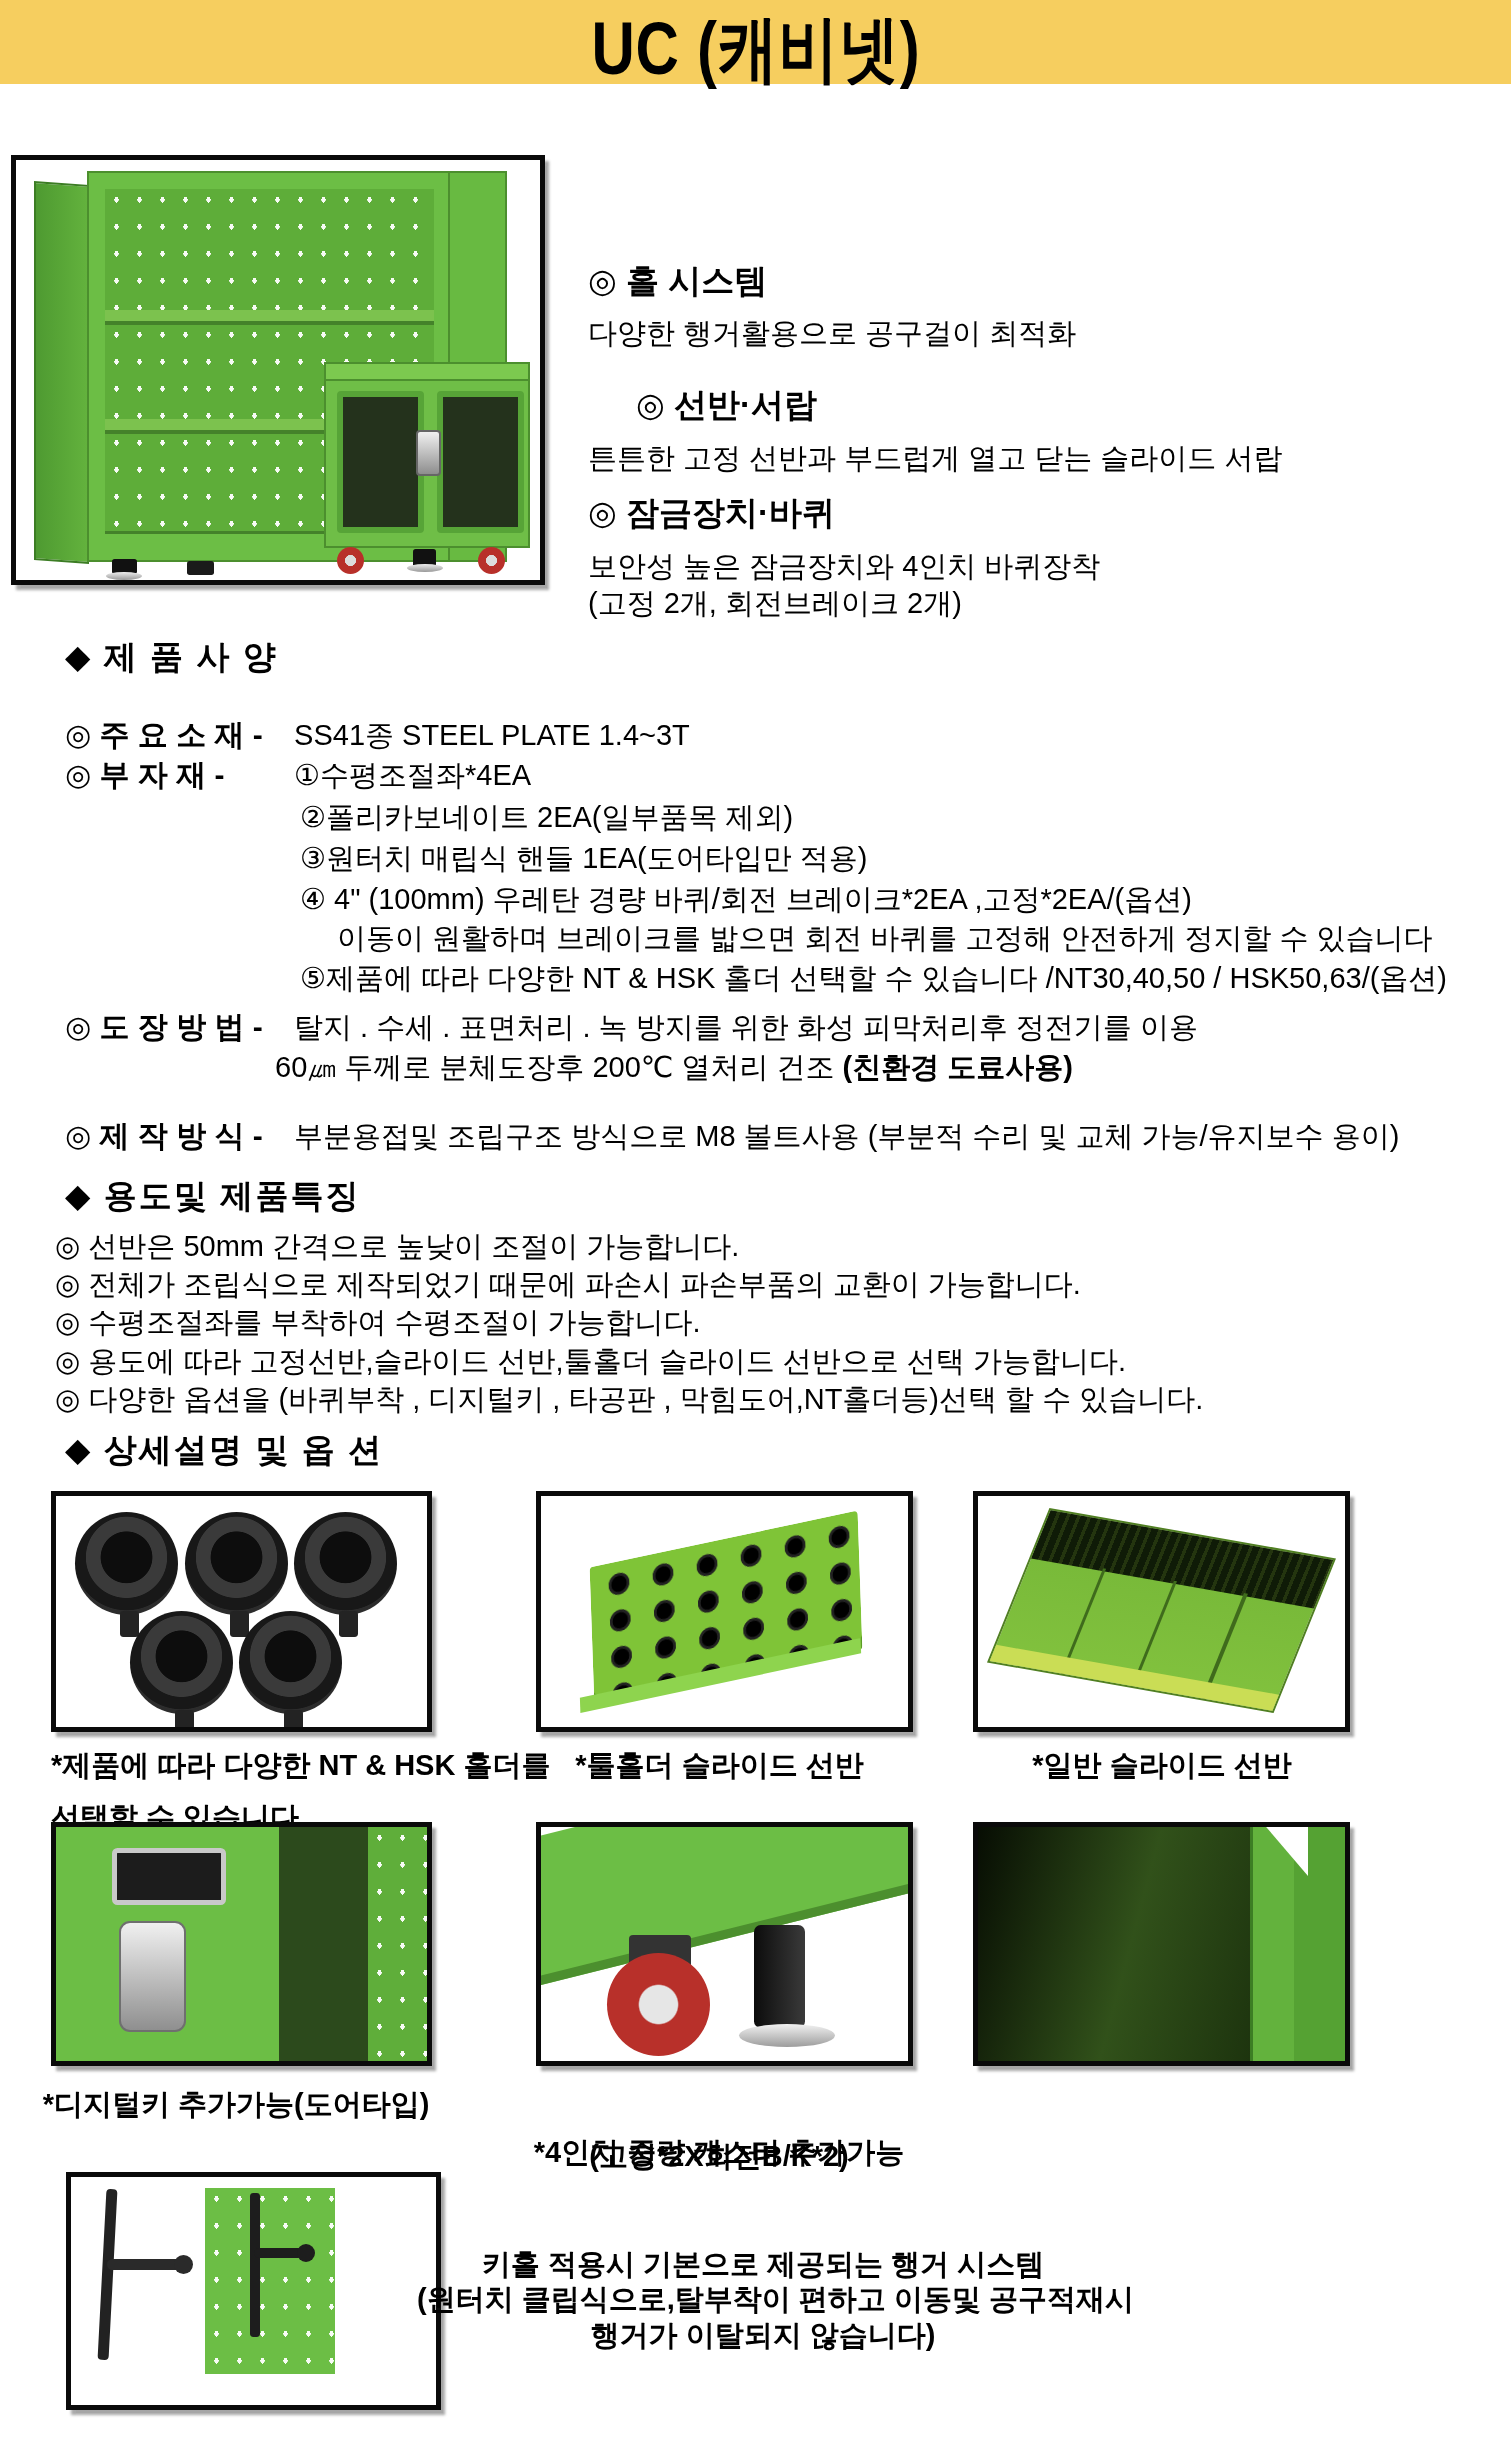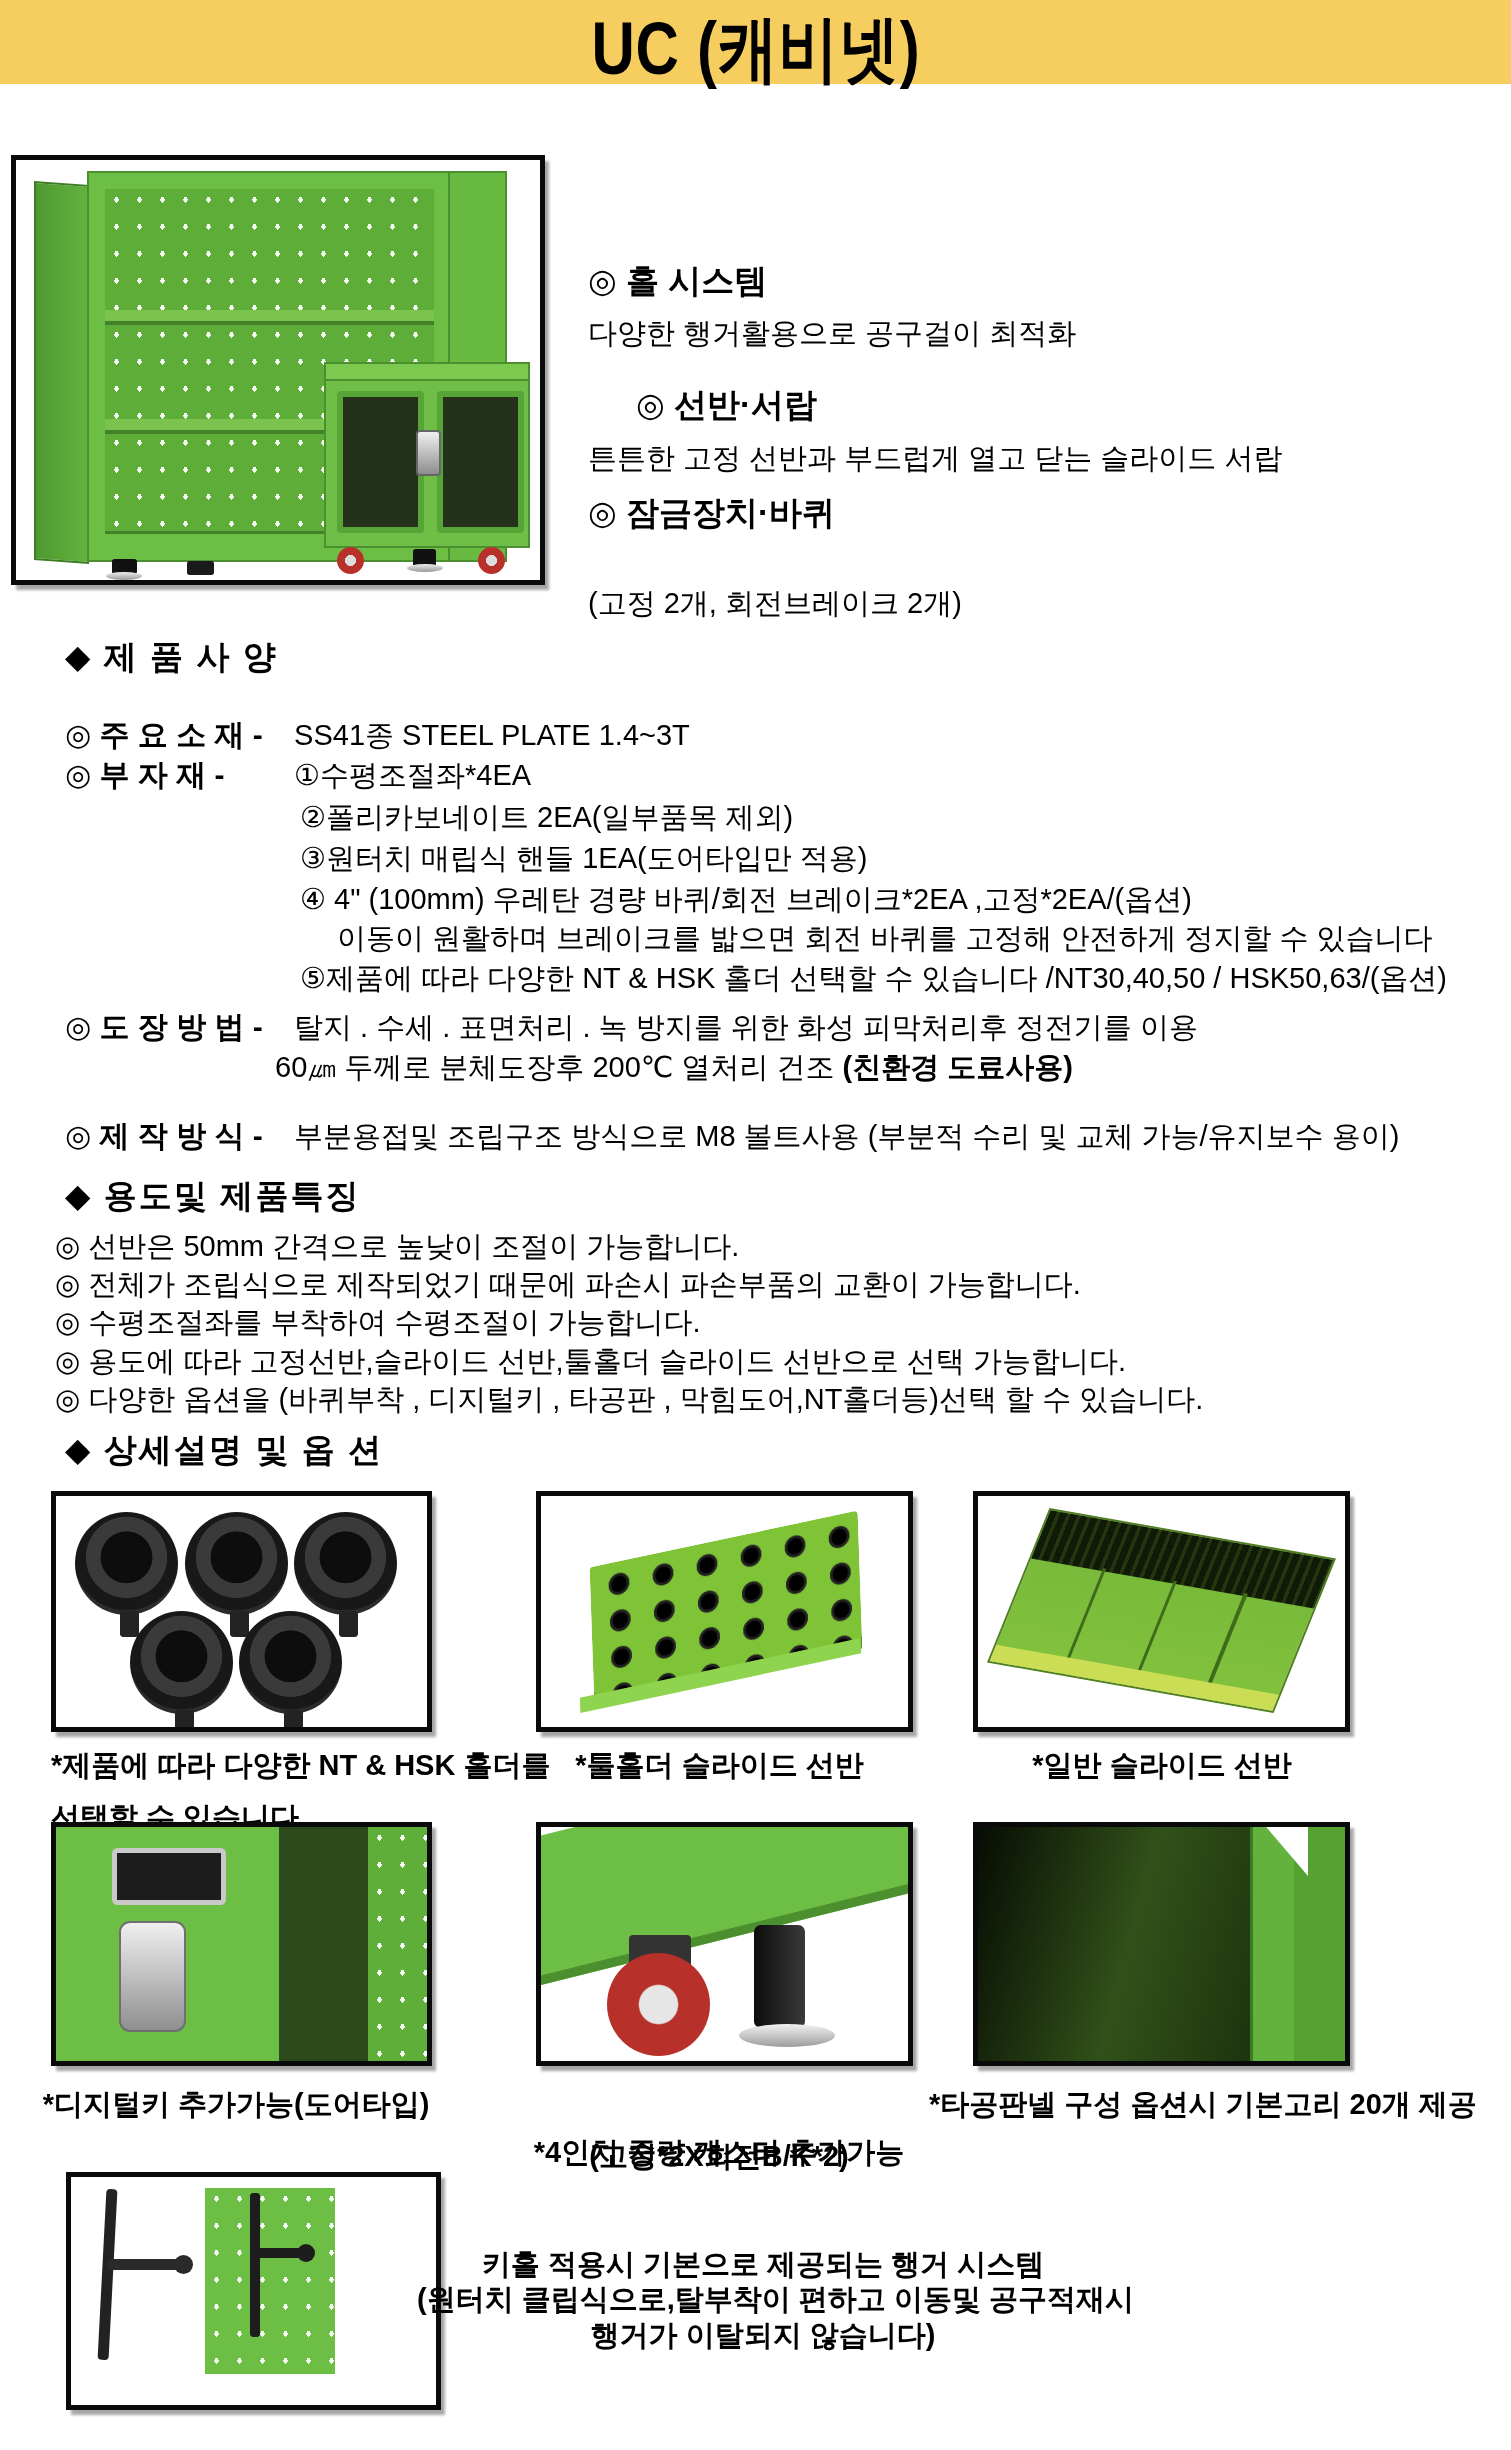--- a/index.html
+++ b/index.html
@@ -83,20 +83,21 @@
       <div style="position:absolute;left:397px;top:389px;width:23px;height:18px;background:#111;border-radius:2.7px;"></div>
       <div style="position:absolute;left:391px;top:404px;width:36px;height:8.2px;background:linear-gradient(#eee,#999);border-radius:50%;"></div>
     </div>
   </div>
 
   <div class="abs feat-h" style="left:588px;top:259px;">◎  홀 시스템</div>
   <div class="abs body-t" style="left:588px;top:306px;">다양한 행거활용으로 공구걸이 최적화</div>
   <div class="abs feat-h" style="left:588px;top:383px;margin-left:48px;">◎  선반·서랍</div>
   <div class="abs body-t" style="left:588px;top:431px;">튼튼한 고정 선반과 부드럽게 열고 닫는 슬라이드 서랍</div>
   <div class="abs feat-h" style="left:588px;top:491px;">◎  잠금장치·바퀴</div>
+  <div class="abs body-t" style="left:588px;top:539px;">보안성 높은 잠금장치와 4인치 바퀴장착</div>
   <div class="abs body-t" style="left:588px;top:576px;">(고정 2개, 회전브레이크 2개)</div>
 
   <div class="abs sec-title" style="left:65px;top:635px;">◆  제 품 사 양</div>
 
   <div class="abs" style="left:65px;top:715px;">
     <span class="spec-label">◎ 주 요 소 재 -</span>
     <span class="spec-value">SS41종 STEEL PLATE 1.4~3T</span>
   </div>
   <div class="abs" style="left:65px;top:755px;">
     <span class="spec-label">◎ 부   자   재 -</span>
@@ -172,21 +173,20 @@
   <div class="frame" style="left:973px;top:1822px;width:367px;height:234px;">
     <div class="pegdots" style="position:absolute;left:0;top:0;width:74%;height:100%;background:linear-gradient(105deg,#070D03 0%,#31511A 55%,#1D340E 100%);"></div>
     <div style="position:absolute;left:74%;top:0;width:12%;height:100%;background:#63B23D;border-left:3.4px solid #3C7D24;"></div>
     <div style="position:absolute;left:86%;top:0;width:14%;height:100%;background:#55A233;"></div>
     <div style="position:absolute;right:10%;top:-20%;width:0;height:0;border-left:82px solid transparent;border-top:96px solid #fff;"></div>
   </div>
 
   <div class="abs caption center" style="left:30px;top:2085px;width:412px;">*디지털키 추가가능(도어타입)</div>
   <div class="abs caption center" style="left:515px;top:2085px;width:408px;margin-top:48px;">*4인치 중량 캐스터 추가가능</div>
   <div class="abs caption center" style="left:515px;top:2137px;width:408px;">(고정*2X회전B/K*2)</div>
-  <div class="abs caption center" style="left:929px;top:2085px;width:465px;">*타공판넬 구성 옵션시 기본고리 20개 제공</div>
 
   <div class="frame" style="left:66px;top:2172px;width:365px;height:228px;">
     <div style="position:absolute;left:31px;top:12.3px;width:11px;height:171px;background:#222;border-radius:4.1px;transform:rotate(3deg);"></div>
     <div style="position:absolute;left:36px;top:82px;width:75px;height:11px;background:#2A2A2A;border-radius:5.5px;"></div>
     <div style="position:absolute;left:103px;top:78px;width:19px;height:19px;background:#2A2A2A;border-radius:50%;"></div>
     <div class="pegdots" style="position:absolute;left:134px;top:11px;width:130px;height:186px;background-color:#6CBE45;"></div>
     <div style="position:absolute;left:179px;top:16.4px;width:9.6px;height:144px;background:#1D1D1D;border-radius:3.4px;"></div>
     <div style="position:absolute;left:183px;top:71px;width:49px;height:9.6px;background:#1D1D1D;border-radius:4.8px;"></div>
     <div style="position:absolute;left:226px;top:67px;width:18px;height:18px;background:#1D1D1D;border-radius:50%;"></div>
   </div>

